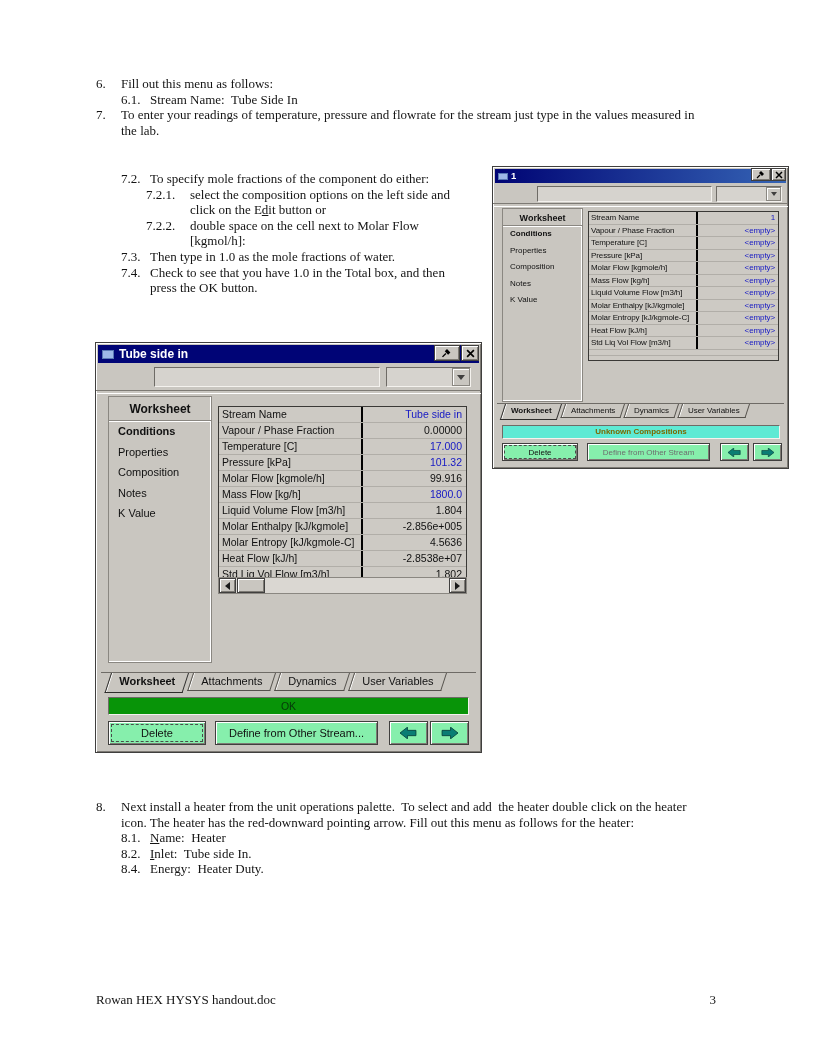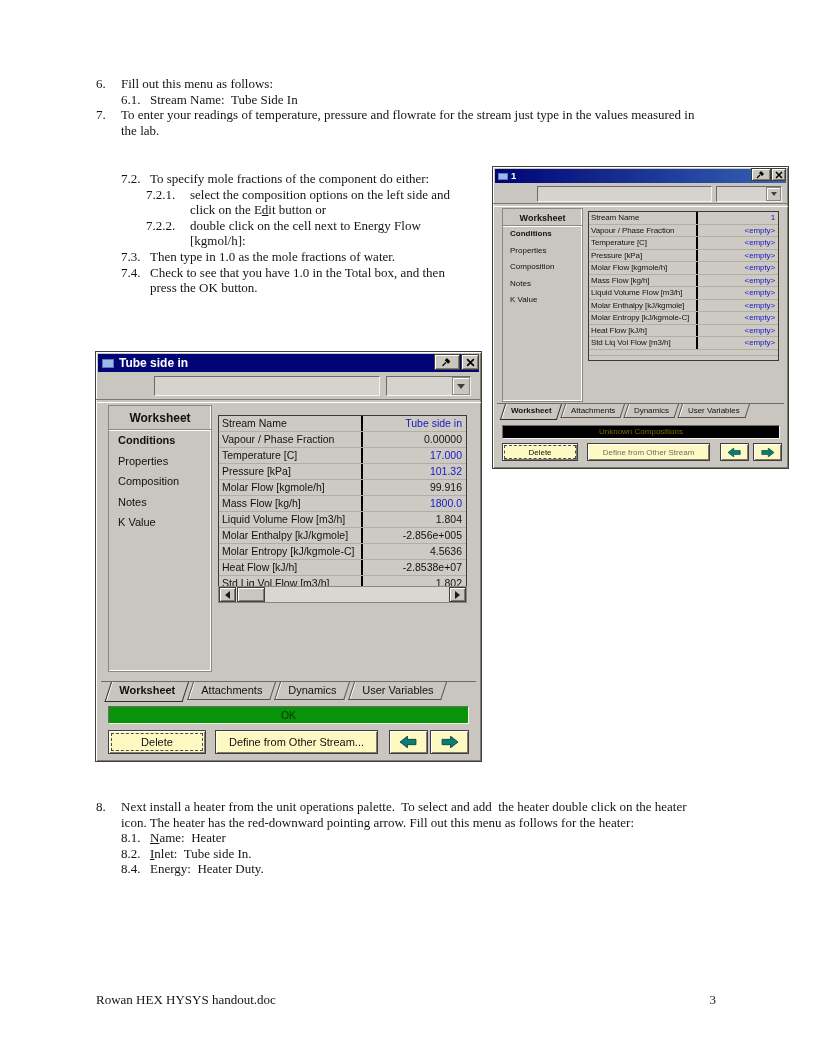--- a/index.html
+++ b/index.html
@@ -47,29 +47,29 @@
   .sb-thumb{background:#c9c6c0;border:1px solid #403f3e;box-shadow:inset 1px 1px 0 #fff, inset -1px -1px 0 #7d7a74;}
   .tri-left{width:0;height:0;border-top:4px solid transparent;border-bottom:4px solid transparent;border-right:5px solid #1a1a1a;}
   .tri-right{width:0;height:0;border-top:4px solid transparent;border-bottom:4px solid transparent;border-left:5px solid #1a1a1a;}
   .tabstrip{position:absolute;border-top:1px solid #6e6b66;white-space:nowrap;}
   .tab{display:inline-block;transform:skewX(-18deg);transform-origin:top;background:#c9c6c0;
        border:1px solid #55524c;border-top:none;box-shadow:inset 1px 0 0 #ffffff;vertical-align:top;}
   .tab>span{display:inline-block;transform:skewX(18deg);}
   .tab.active{font-weight:bold;border-color:#2e2d2b;}
   .statusbar{position:absolute;text-align:center;border:1px solid;border-color:#6e6b66 #f4f2ee #f4f2ee #6e6b66;}
   .statusbar.green{background:#089408;color:#05380a;}
-  .statusbar.yellow{background:#000000;color:#7c6800;}
-  .btn{position:absolute;background:#fef9c3;border:1px solid #403f3e;
+  .statusbar.yellow{background:#5eead4;color:#7c6800;font-weight:bold;}
+  .btn{position:absolute;background:#86efac;border:1px solid #403f3e;
        box-shadow:inset 1px 1px 0 #fff, inset -1px -1px 0 #7d7a74;
        font-family:"Liberation Sans",sans-serif;color:#111;text-align:center;padding:0;}
   .btn.dashedfocus{outline:1px dashed #4a4a4a;outline-offset:-4px;}
   .btn .navsvg{display:block;margin:0 auto;}
 
   
-  .lw{left:95px;top:351px;width:385px;height:409px;}
+  .lw{left:95px;top:342px;width:385px;height:409px;}
   .lw .titlebar{left:2px;top:2px;width:381px;height:18px;background:#000476;font-size:12px;line-height:18px;}
   .lw .titlebar .title{position:absolute;left:21px;top:0;}
   .lw .win-icon{left:4px;top:5px;width:10px;height:7px;}
   .lw .tbtn.pin{right:21px;top:2px;width:24px;height:14px;}
   .lw .tbtn.close{right:2px;top:2px;width:16px;height:14px;}
   .lw .tb-input{left:58px;top:24px;width:224px;height:18px;}
   .lw .tb-combo{left:290px;top:24px;width:83px;height:18px;}
   .lw .combo-btn{width:16px;}
   .lw .groove{top:47px;}
   .lw .sidebar{left:12px;top:53px;width:102px;height:265px;font-size:11px;}
@@ -155,21 +155,21 @@
         <span class="num">7.2.</span>
         <span class="txt">To specify mole fractions of the component do either:</span>
       </div>
     <div class="li lvl3">
         <span class="num">7.2.1.</span>
         <span class="txt"><span>select the composition options on the left side and
 click on the E</span><span class="u">d</span><span>it button or</span></span>
       </div>
     <div class="li lvl3">
         <span class="num">7.2.2.</span>
-        <span class="txt">double click on the cell next to Energy Flow
+        <span class="txt">double space on the cell next to Molar Flow
 [kgmol/h]:</span>
       </div>
     <div class="li lvl2">
         <span class="num">7.3.</span>
         <span class="txt">Then type in 1.0 as the mole fractions of water.</span>
       </div>
     <div class="li lvl2">
         <span class="num">7.4.</span>
         <span class="txt">Check to see that you have 1.0 in the Total box, and then
 press the OK button.</span>

